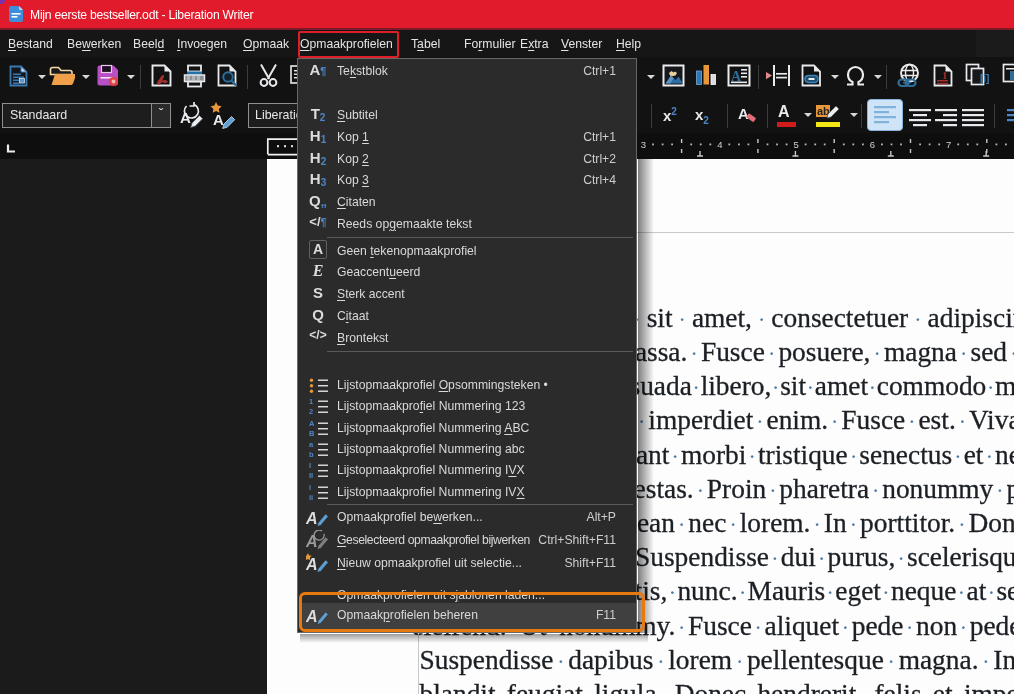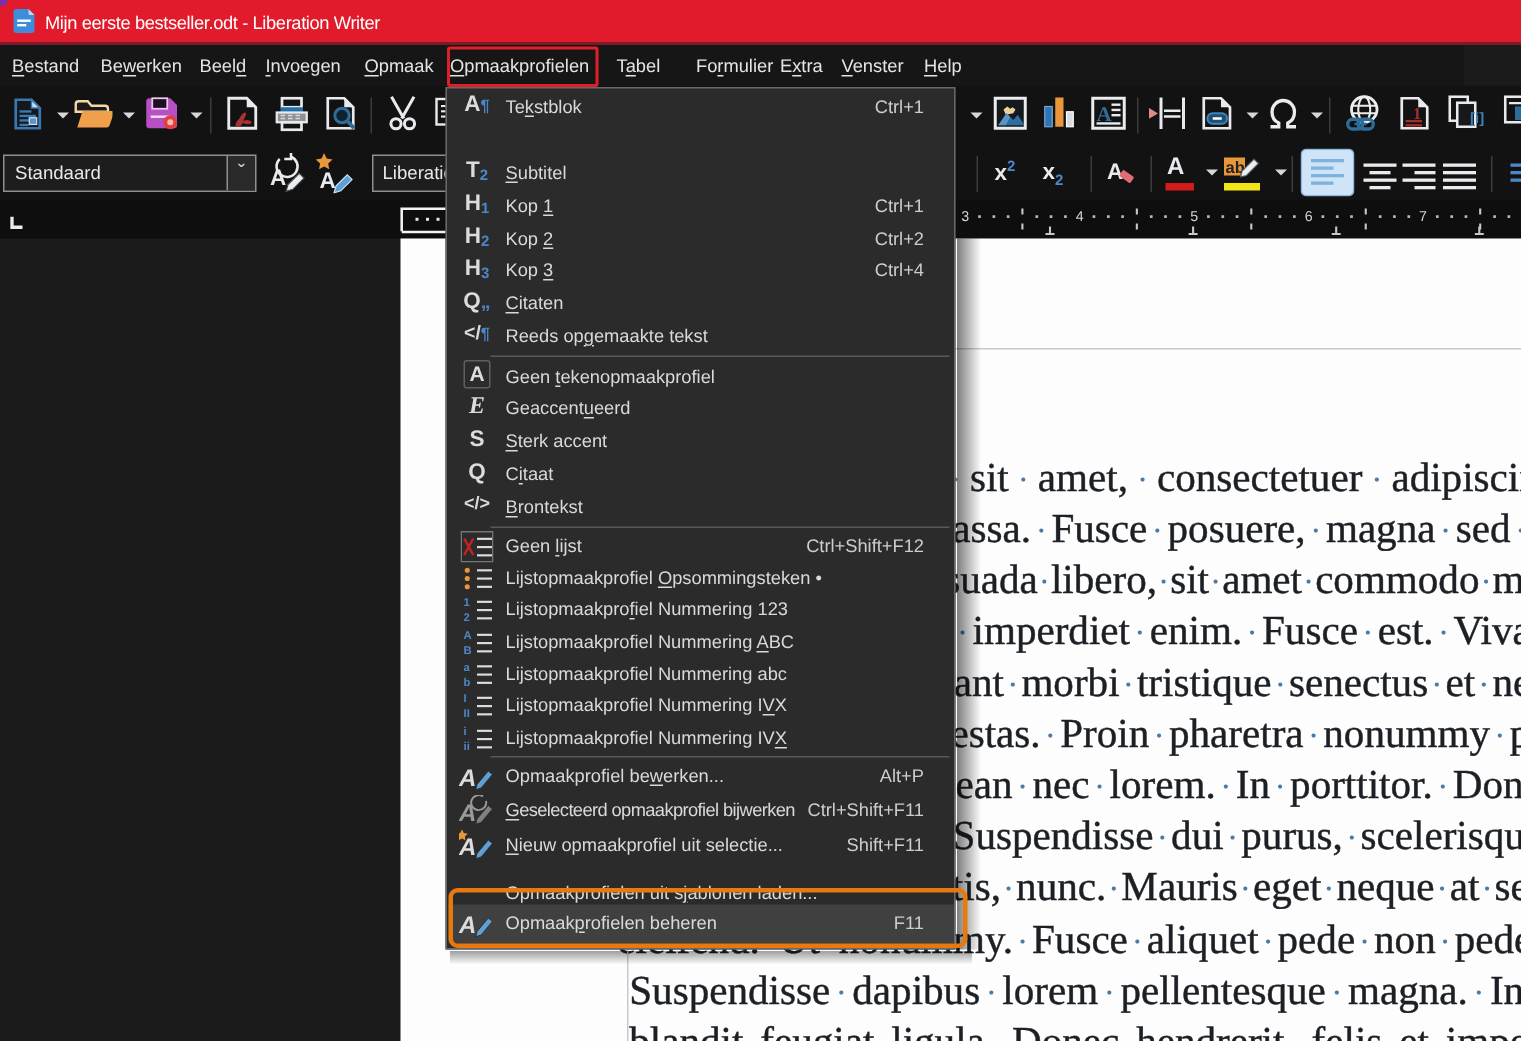--- a/index.html
+++ b/index.html
@@ -372,31 +372,20 @@
       <span class="lbl"><u>S</u>terk accent</span>
     </div>
 <div class="row" style="top:247.4px">
       <span class="ic"><span style="font-size:15px;font-weight:bold;color:#dcdcdc;">Q</span></span>
       <span class="lbl">C<u>i</u>taat</span>
     </div>
 <div class="row" style="top:269.2px">
       <span class="ic"><span style="font-size:15px;font-weight:bold;color:#dcdcdc;font-size:12px;">&lt;/&gt;</span></span>
       <span class="lbl"><u>B</u>rontekst</span>
     </div>
-<div class="row" style="top:295.2px">
-      <span class="ic"><svg width="22" height="21" viewBox="0 0 22 21">
-          <rect x="0.5" y="0.5" width="21" height="20" fill="none" stroke="#777" stroke-width="1"></rect>
-          <rect x="11" y="4.5" width="10" height="1.45" fill="#dcdcdc"></rect>
-          <rect x="11" y="10" width="10" height="1.45" fill="#dcdcdc"></rect>
-          <rect x="11" y="15.5" width="10" height="1.45" fill="#dcdcdc"></rect>
-          <path d="M2.5 5 l6 11 M8.5 5 l-6 11" stroke="#c32222" stroke-width="1.7"></path>
-        </svg></span>
-      <span class="lbl">Geen <u>l</u>ijst</span>
-      <span class="sc">Ctrl+Shift+F12</span>
-    </div>
 <div class="row" style="top:316.5px">
       <span class="ic"><svg width="22" height="21" viewBox="0 0 22 21">
           <rect x="11" y="4.5" width="10" height="1.45" fill="#dcdcdc"></rect>
           <rect x="11" y="10" width="10" height="1.45" fill="#dcdcdc"></rect>
           <rect x="11" y="15.5" width="10" height="1.45" fill="#dcdcdc"></rect>
           <circle cx="4.5" cy="5.2" r="1.7" fill="#e8973a"></circle>
           <circle cx="4.5" cy="10.7" r="1.7" fill="#e8973a"></circle>
           <circle cx="4.5" cy="16.2" r="1.7" fill="#e8973a"></circle>
         </svg></span>
       <span class="lbl">Lijstopmaakprofiel <u>O</u>psommingsteken •</span>

